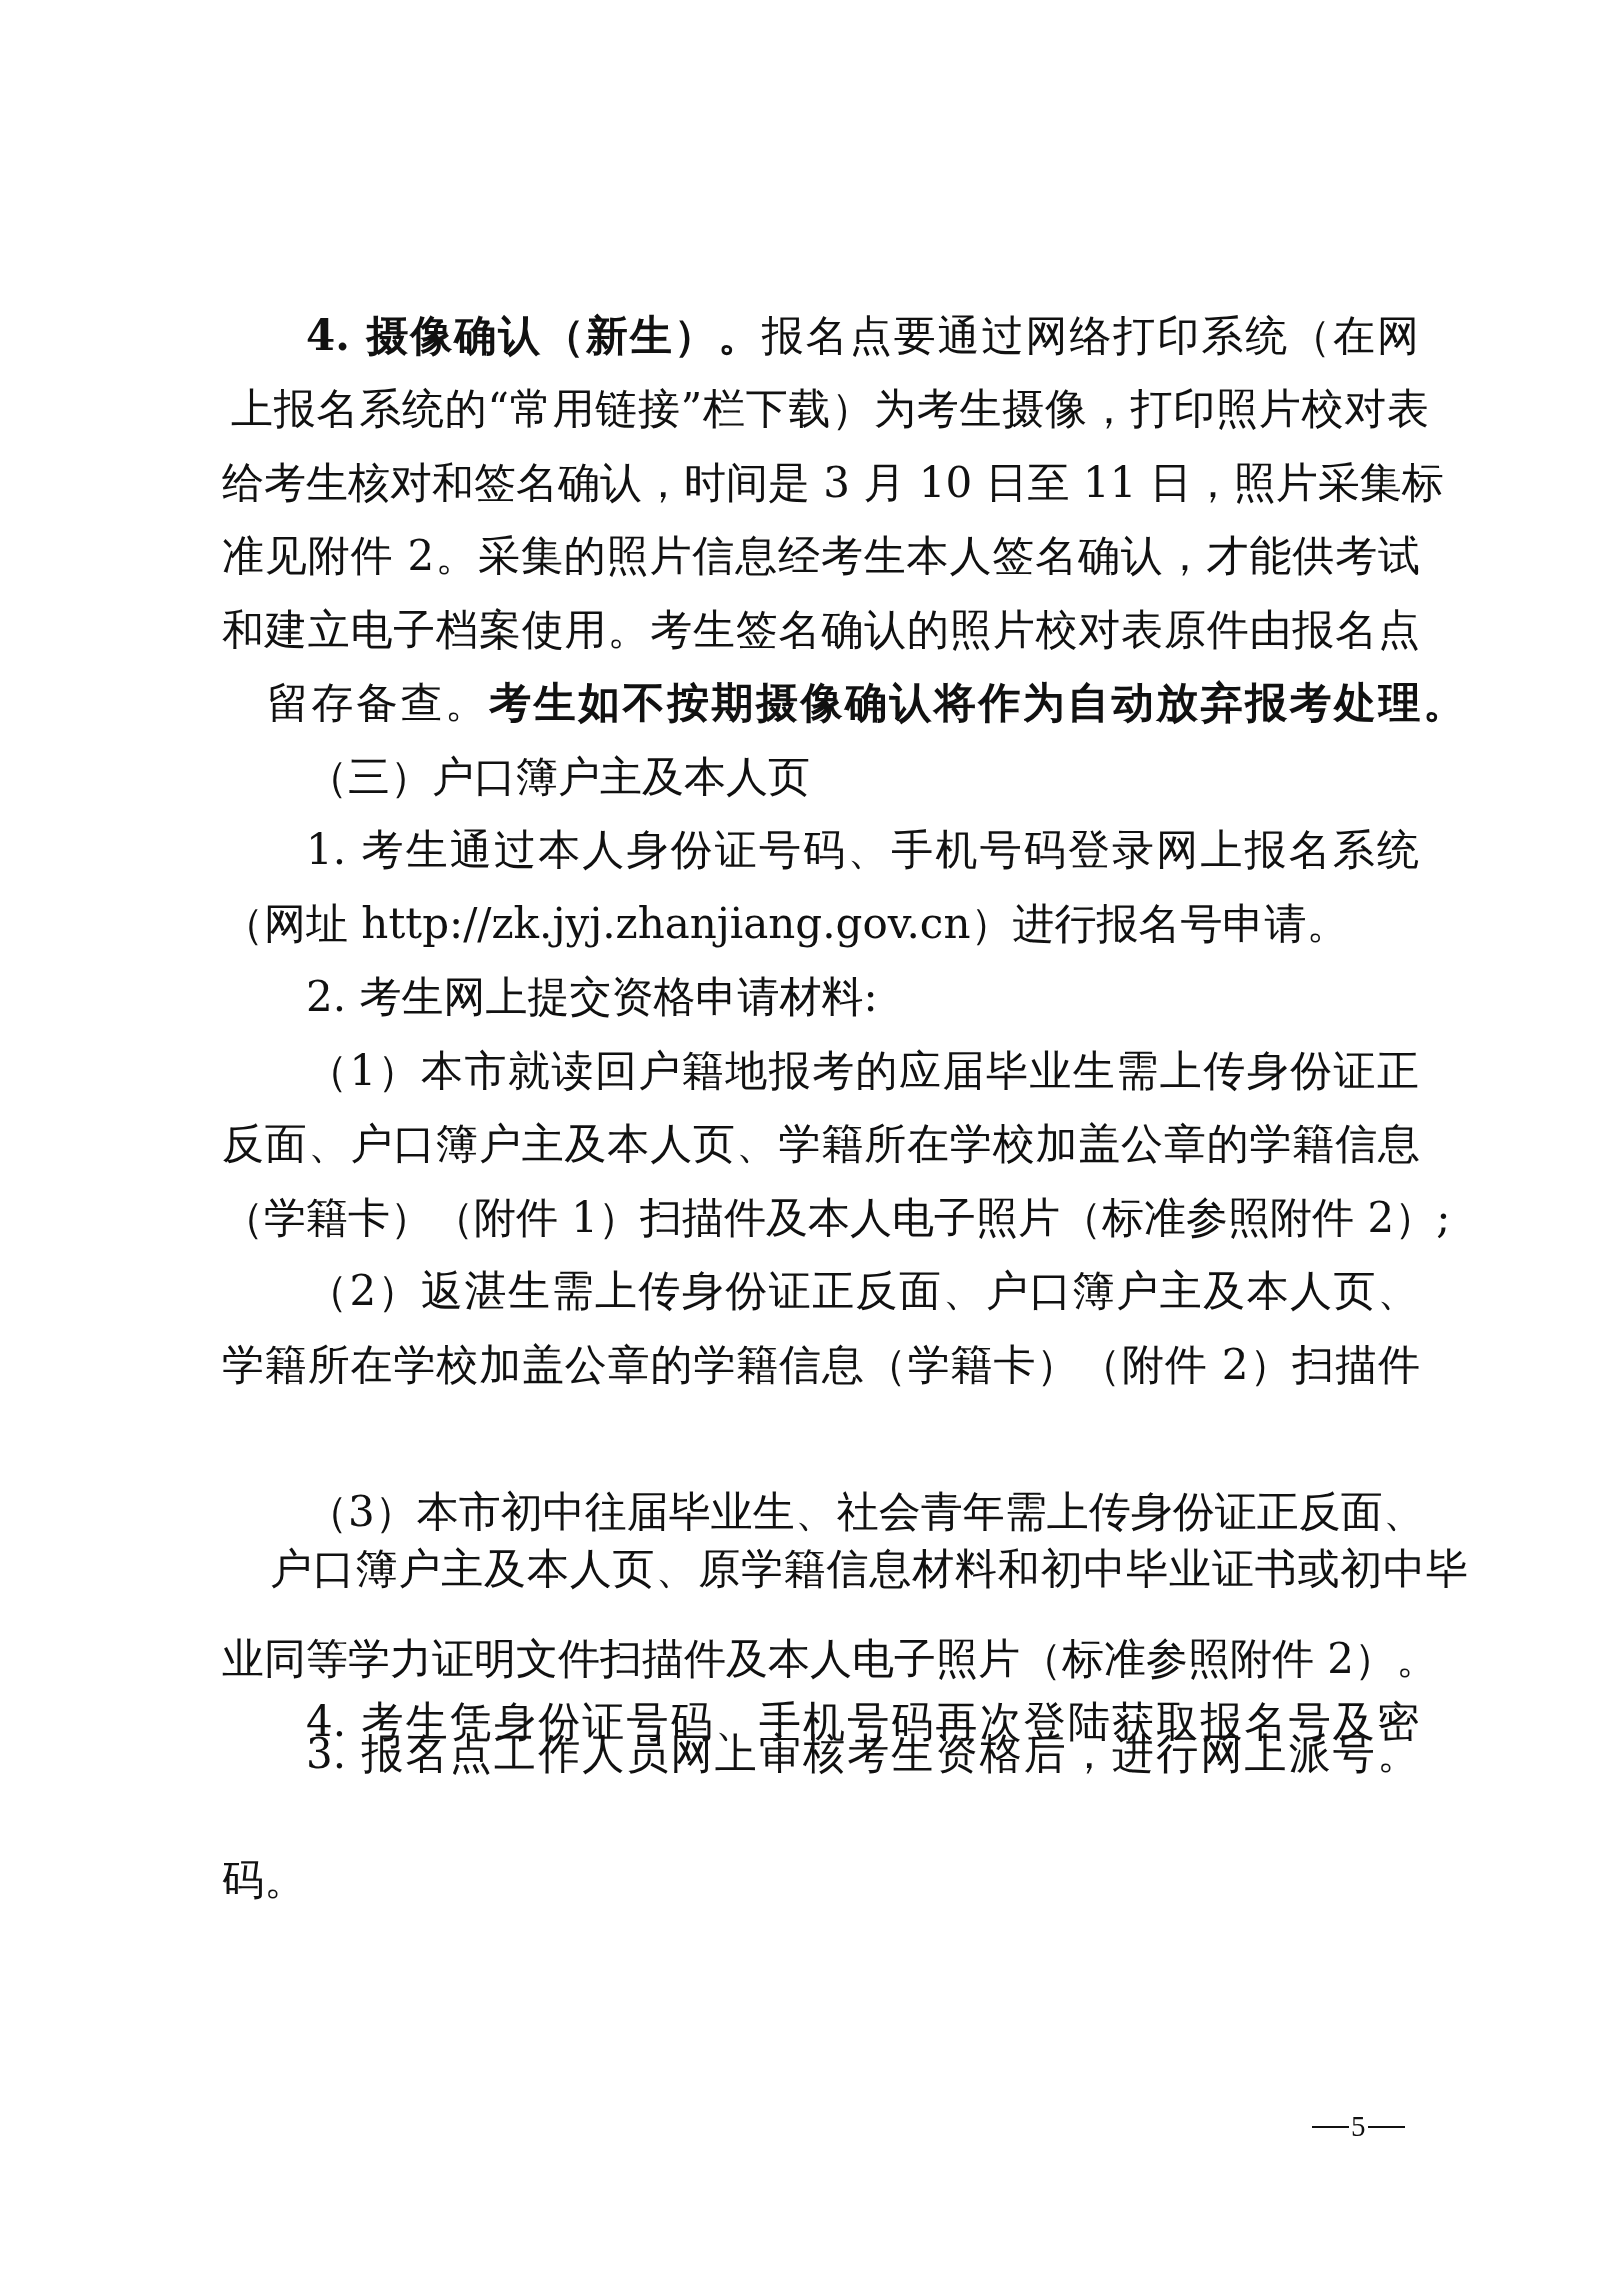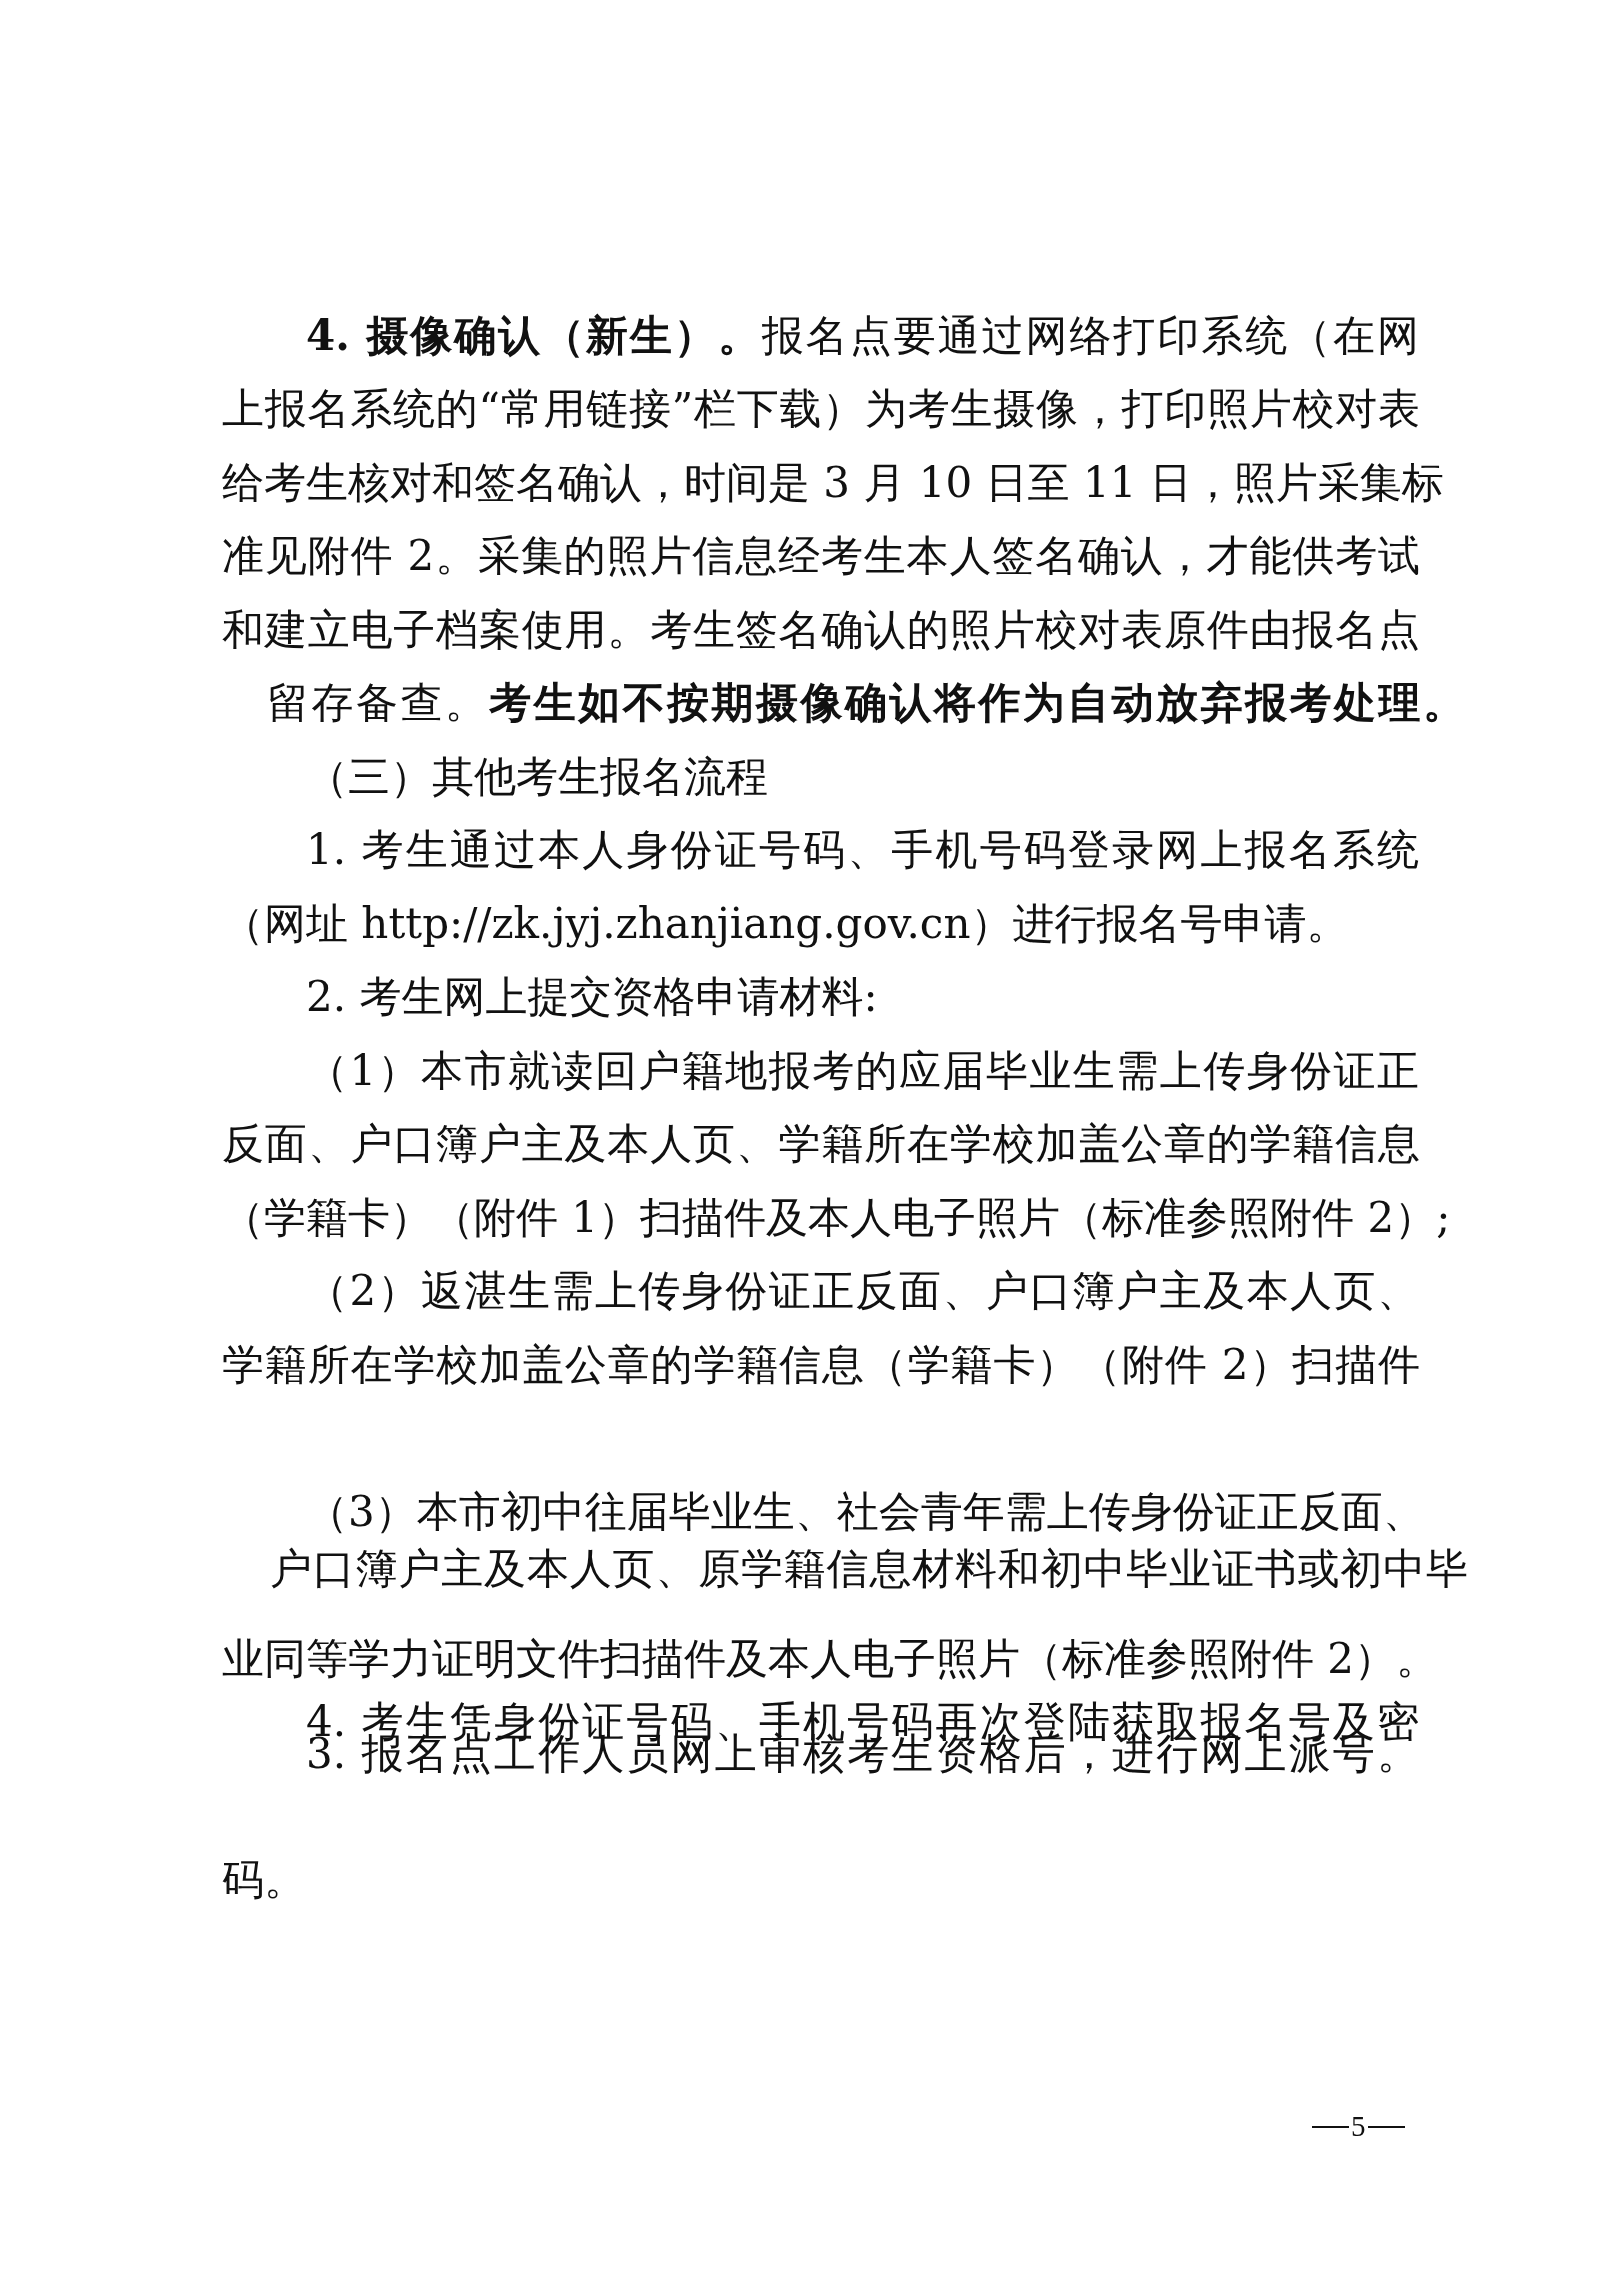--- a/index.html
+++ b/index.html
@@ -16,27 +16,27 @@
                  font-size: 29px; line-height: 39px; display: flex; align-items: center;
                  font-family: "Liberation Serif", serif; }
   .dash { display: inline-block; width: 37px; height: 2px; background: #111; margin: 0 2px; }
 </style>
 </head>
 <body>
 
 <div class="page">
 
   <div class="line indent" style="top:306px;"><span class="bold">4. 摄像确认（新生）。</span><span>报名点要通过网络打印系统（在网</span></div>
-  <div class="line" style="top:379px;">上报名系统的“常用链接”栏下载）为考生摄像，打印照片校对表</div>
+  <div class="line" style="top:379px;margin-left:9px;">上报名系统的“常用链接”栏下载）为考生摄像，打印照片校对表</div>
   <div class="line" style="top:453px;">给考生核对和签名确认，时间是 3 月 10 日至 11 日，照片采集标</div>
   <div class="line" style="top:526px;">准见附件 2。采集的照片信息经考生本人签名确认，才能供考试</div>
   <div class="line" style="top:600px;">和建立电子档案使用。考生签名确认的照片校对表原件由报名点</div>
   <div class="line" style="top:673px;margin-left:45px;"><span>留存备查。</span><span class="bold">考生如不按期摄像确认将作为自动放弃报考处理。</span></div>
 
-  <div class="line indent short" style="top:747px;">（三）其他考生报名流程</div>
+  <div class="line indent short" style="top:747px;">（三）户口簿户主及本人页</div>
 
   <div class="line indent" style="top:820px;">1. 考生通过本人身份证号码、手机号码登录网上报名系统</div>
   <div class="line short" style="top:894px;">（网址 http://zk.jyj.zhanjiang.gov.cn）进行报名号申请。</div>
 
   <div class="line indent short" style="top:967px;">2. 考生网上提交资格申请材料:</div>
 
   <div class="line indent" style="top:1041px;">（1）本市就读回户籍地报考的应届毕业生需上传身份证正</div>
   <div class="line" style="top:1114px;">反面、户口簿户主及本人页、学籍所在学校加盖公章的学籍信息</div>
   <div class="line" style="top:1188px;">（学籍卡）（附件 1）扫描件及本人电子照片（标准参照附件 2）;</div>
 

